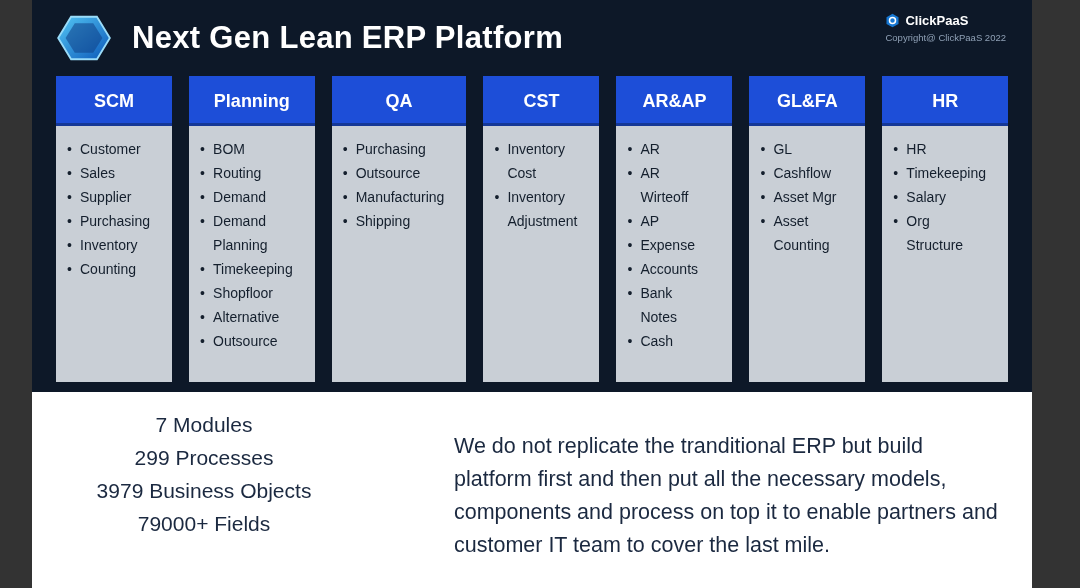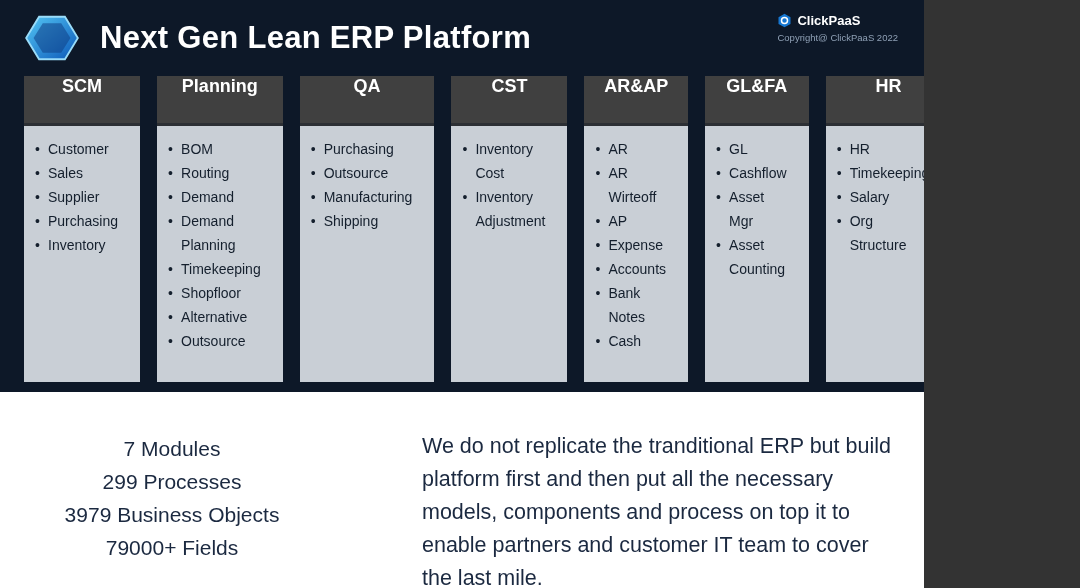--- a/index.html
+++ b/index.html
@@ -1,51 +1,51 @@
 <!DOCTYPE html>
 <html><head>
 <meta charset="utf-8">
 <style>
   * { margin: 0; padding: 0; box-sizing: border-box; }
   html, body { background: #333; }
   .page {
-    width: 924px; height: 588px;
+    width: 1000px; height: 588px;
     font-family: "Liberation Sans", sans-serif;
     background: #ffffff;
-    position: relative; overflow: hidden;
+    position: relative; overflow: hidden; margin-left: 32px;
   }
   
   .top { background: #0d1828; height: 392px; padding: 0 24px; }
   .titlebar { height: 76px; display: flex; align-items: center; position: relative; }
   .logo-hex { width: 56px; height: 48px; display: block; }
   .title { color: #ffffff; font-size: 31px; font-weight: bold; margin-left: 20px; letter-spacing: 0.3px; }
   .brand { position: absolute; right: 2px; top: 13px; text-align: right; }
   .brand-row { display: flex; align-items: center; justify-content: flex-start; gap: 5px; }
   .brand-name { color: #ffffff; font-size: 13px; font-weight: bold; }
   .copyright { color: #8fa0b5; font-size: 9.5px; margin-top: 4px; }
   
   .columns { display: flex; gap: 17px; height: 306px; }
   .column { flex: 1; display: flex; flex-direction: column; }
   .col-header {
-    height: 50px; background: #404040; flex: 0 0 50px;
-    display: flex; align-items: flex-start; justify-content: center;
+    height: 50px; background: #1d4ed8; flex: 0 0 50px;
+    display: flex; align-items: center; justify-content: center;
     box-shadow: inset 0 -3px 0 rgba(8, 18, 32, 0.35);
   }
   .col-title { color: #ffffff; font-size: 18px; font-weight: bold; }
   .col-body { flex: 1; background: #c9cfd6; padding: 11px 22px 10px 11px; }
   .col-list { list-style: none; }
   .col-item {
     position: relative; padding-left: 13px;
     font-size: 14px; line-height: 24px; color: #141f2d;
   }
   .col-item::before { content: "\2022"; position: absolute; left: 0; }
   
   .bottom { height: 196px; display: flex; background: #ffffff; color: #1b2940; }
   .stats {
-    width: 344px; padding-top: 40px; text-align: center;
+    width: 344px; padding-top: 16px; text-align: center;
     font-size: 21px; line-height: 33px; font-weight: 500;
   }
   .desc {
     flex: 1; margin-left: 78px; padding: 38px 28px 0 0;
     font-size: 21.5px; line-height: 33px;
   }
 </style>
 </head>
 <body>
 
@@ -83,20 +83,21 @@
     <div class="col-header">
       <span class="col-title">SCM</span>
     </div>
     <div class="col-body">
       <ul class="col-list">
               <li class="col-item">Customer</li>
               <li class="col-item">Sales</li>
               <li class="col-item">Supplier</li>
               <li class="col-item">Purchasing</li>
               <li class="col-item">Inventory</li>
+              <li class="col-item">Counting</li>
             </ul>
     </div>
   </div>
 
   <div class="column">
     <div class="col-header">
       <span class="col-title">Planning</span>
     </div>
     <div class="col-body">
       <ul class="col-list">

